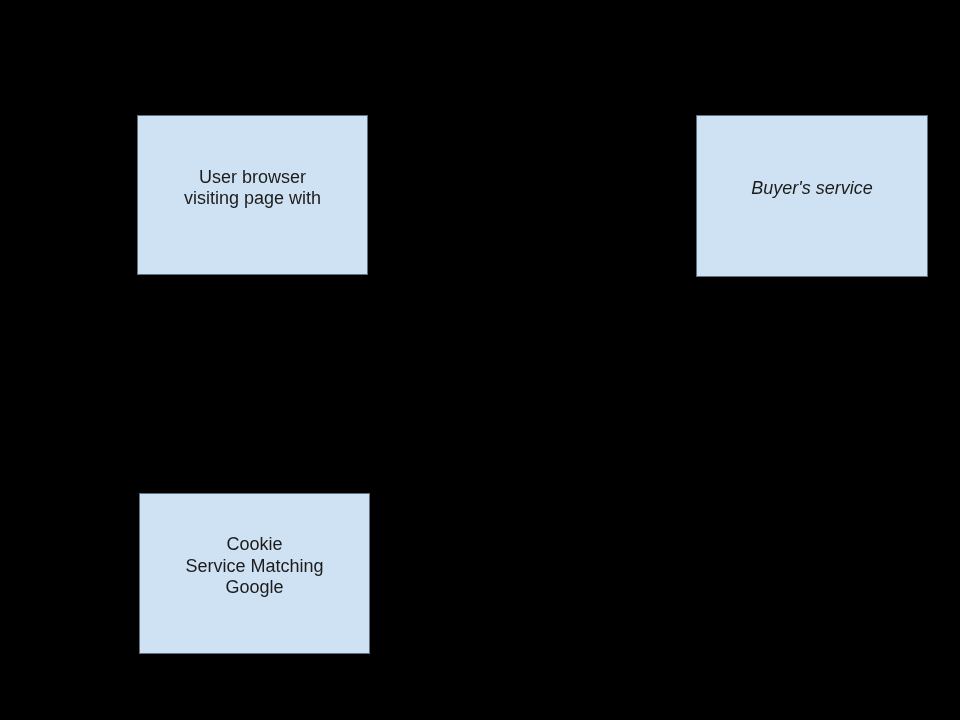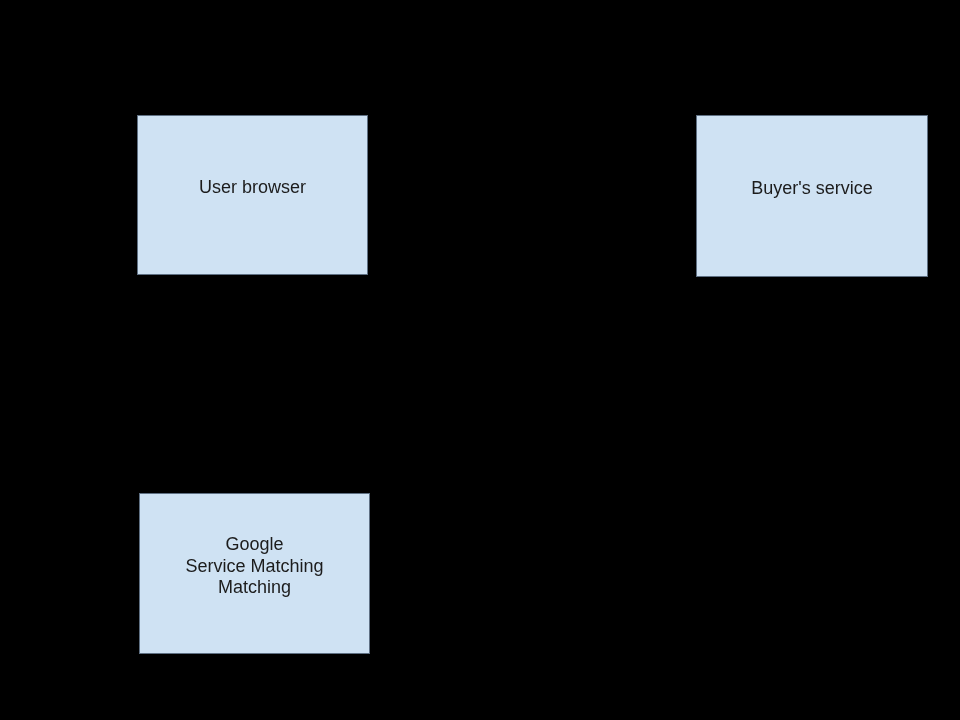--- a/index.html
+++ b/index.html
@@ -39,44 +39,46 @@
     left: 137px;
     top: 115px;
     width: 231px;
     height: 160px;
   }
   .node-buyer {
     left: 696px;
     top: 115px;
     width: 232px;
     height: 162px;
+    font-style: italic;
   }
   .node-google {
     left: 139px;
     top: 493px;
     width: 231px;
     height: 161px;
   }
   .node span {
     display: block;
     white-space: nowrap;
   }
 </style>
 </head>
 <body>
 
 <div class="canvas">
 
   <div class="node node-user">
     <span>User browser</span>
+    <span>visiting page with</span>
   </div>
 
   <div class="node node-buyer">
     <span>Buyer's service</span>
   </div>
 
   <div class="node node-google">
+    <span>Cookie</span>
+    <span>Service Matching</span>
     <span>Google</span>
-    <span>Service Matching</span>
-    <span>Matching</span>
   </div>
 
 </div>
 
 </body></html>

